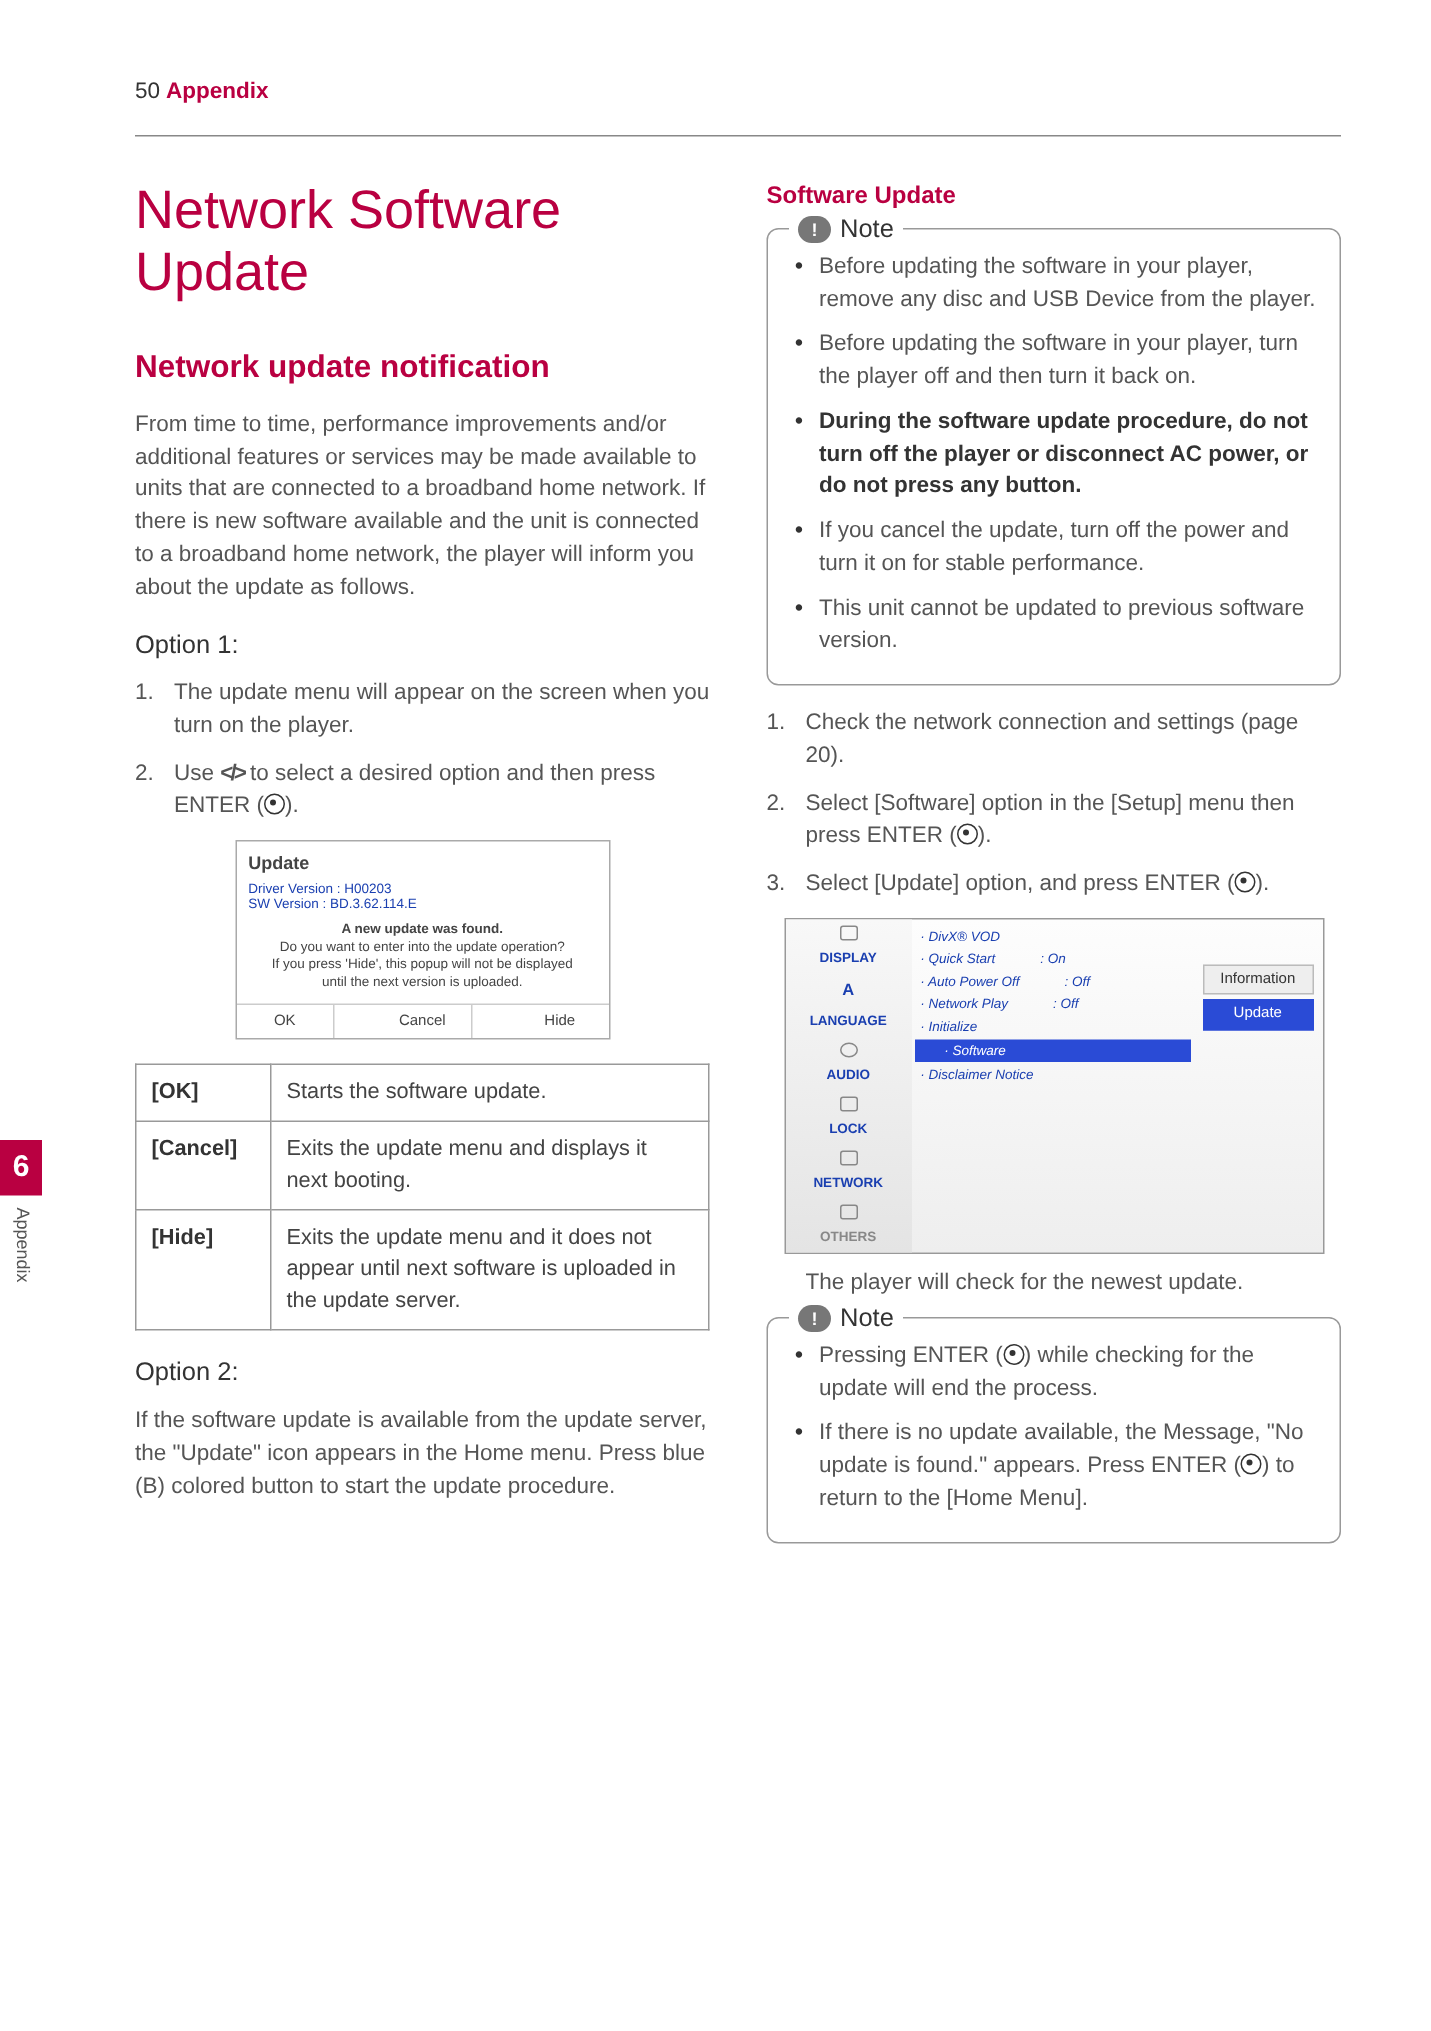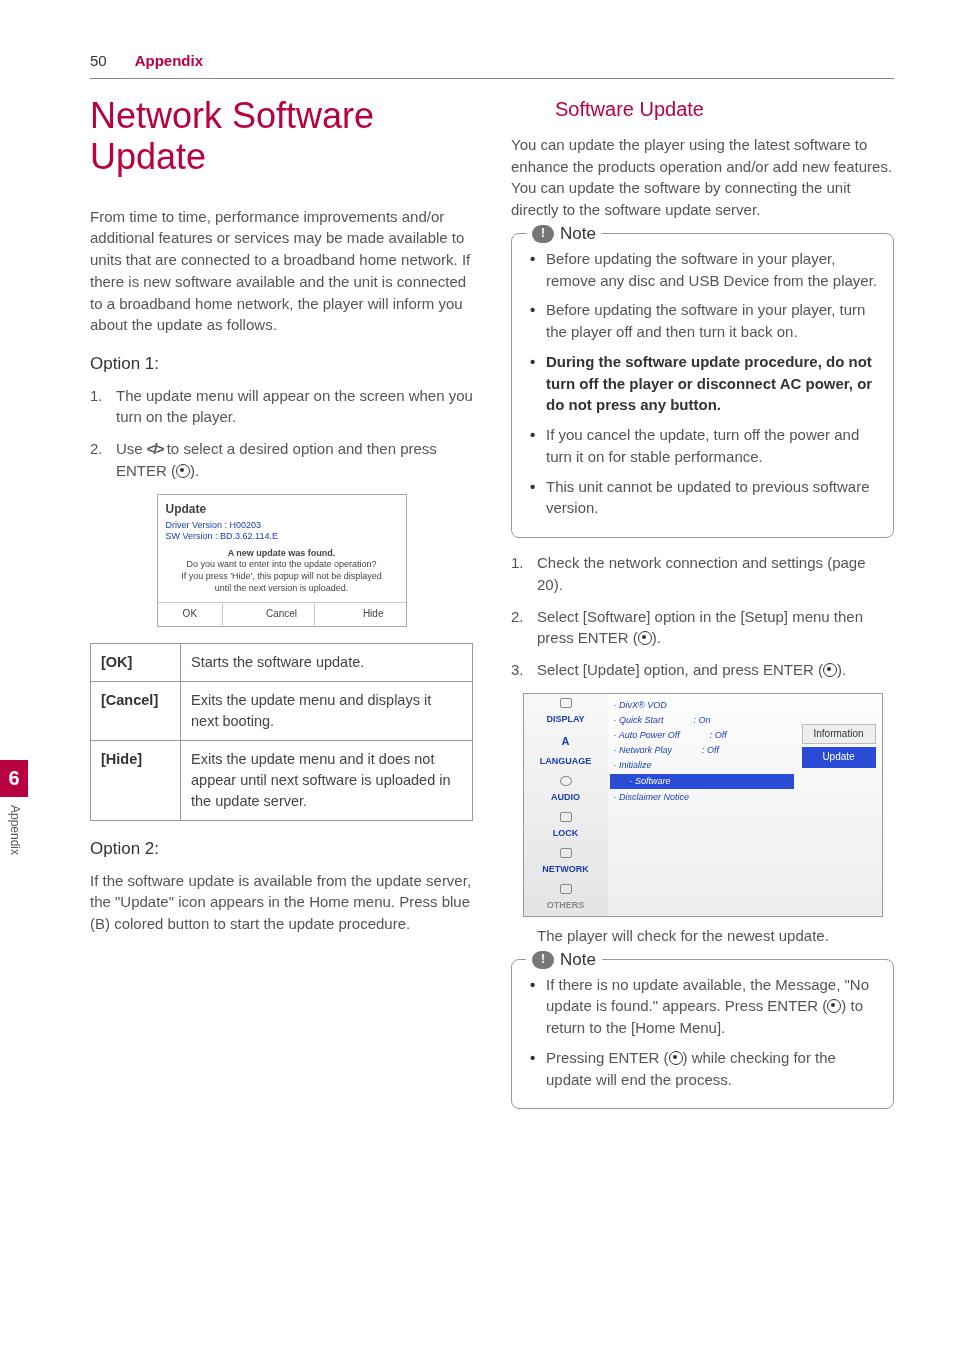--- a/index.html
+++ b/index.html
@@ -6,28 +6,28 @@
   body {
     font-family: "Helvetica Neue", Arial, sans-serif;
     color: #444;
     width: 954px;
     height: 1354px;
     position: relative;
     padding: 50px 60px 40px 90px;
     font-size: 15px;
     line-height: 1.45;
   }
-  .header-row { display:flex; align-items:baseline; gap:28px; border-bottom:1px solid #888; padding-bottom:6px; margin-bottom:16px;}
+  .header-row { display:flex; align-items:baseline; gap:4px; border-bottom:1px solid #888; padding-bottom:18px; margin-bottom:28px;}
   .page-num { font-size:15px; color:#333;}
   .crumb { color:#b90041; font-weight:600; font-size:15px;}
   .columns { display:flex; gap:38px; }
   .col { flex:1 1 0; min-width:0; }
   h1.main { color:#b90041; font-weight:400; font-size:36px; line-height:1.15; margin-bottom:28px;}
   h2.sub  { color:#b90041; font-weight:600; font-size:21px; margin-bottom:12px;}
-  h2.sub2 { color:#b90041; font-weight:400; font-size:20px; margin-bottom:10px;margin-left:44px;}
+  h2.sub2 { color:#b90041; font-weight:700; font-size:16px; margin-bottom:10px;}
   h3.opt  { color:#333; font-weight:400; font-size:17px; margin:16px 0 8px;}
   p { margin-bottom:12px; color:#555;}
   ol.steps { list-style:none; counter-reset:step; margin:0 0 12px 0;}
   ol.steps > li { counter-increment:step; position:relative; padding-left:26px; margin-bottom:10px; color:#555;}
   ol.steps > li::before { content:counter(step) "."; position:absolute; left:0; color:#555;}
   .arrow { font-weight:700; letter-spacing:-2px;}
   .enter-icon { display:inline-block; width:14px; height:14px; border:1.5px solid #333; border-radius:50%; position:relative; vertical-align:-2px;}
   .enter-icon::after{content:""; position:absolute; left:3px; top:3px; width:4px; height:4px; border-radius:50%; background:#333;}
   
   .dialog { width:250px; margin:8px auto 16px; border:1px solid #aaa; background:#fff; font-family:Arial,sans-serif;}
@@ -77,20 +77,21 @@
 
 <div class="header-row">
   <span class="page-num">50</span>
   <span class="crumb">Appendix</span>
 </div>
 
 <div class="columns">
 
   <div class="col">
     <h1 class="main">Network Software Update</h1>
+    <h2 class="sub">Network update notification</h2>
     <p>From time to time, performance improvements and/or additional features or services may be made available to units that are connected to a broadband home network. If there is new software available and the unit is connected to a broadband home network, the player will inform you about the update as follows.</p>
 
     <h3 class="opt">Option 1:</h3>
     <ol class="steps">
       <li>The update menu will appear on the screen when you turn on the player.</li>
       <li>
         <span>Use </span><span class="arrow">&lt;/&gt;</span><span> to select a desired option and then press ENTER (</span><span class="enter-icon"></span><span>).</span>
       </li>
     </ol>
 
@@ -127,21 +128,20 @@
           </tr>
     </tbody>
       </table>
 
     <h3 class="opt">Option 2:</h3>
     <p>If the software update is available from the update server, the "Update" icon appears in the Home menu. Press blue (B) colored button to start the update procedure.</p>
   </div>
 
   <div class="col">
     <h2 class="sub2">Software Update</h2>
-    <p>You can update the player using the latest software to enhance the products operation and/or add new features. You can update the software by connecting the unit directly to the software update server.</p>
 
     <div class="note-box">
       <div class="note-pill">
         <span class="note-badge">!</span>
         <span class="note-label">Note</span>
       </div>
       <ul>
         <li>Before updating the software in your player, remove any disc and USB Device from the player.</li>
         <li>Before updating the software in your player, turn the player off and then turn it back on.</li>
         <li class="bold">During the software update procedure, do not turn off the player or disconnect AC power, or do not press any button.</li>
@@ -220,18 +220,18 @@
     </div>
 
     <p class="after-setup">The player will check for the newest update.</p>
 
     <div class="note-box">
       <div class="note-pill">
         <span class="note-badge">!</span>
         <span class="note-label">Note</span>
       </div>
       <ul>
+        <li><span>Pressing ENTER (</span><span class="enter-icon"></span><span>) while checking for the update will end the process.</span></li>
         <li><span>If there is no update available, the Message, "No update is found." appears. Press ENTER (</span><span class="enter-icon"></span><span>) to return to the [Home Menu].</span></li>
-        <li><span>Pressing ENTER (</span><span class="enter-icon"></span><span>) while checking for the update will end the process.</span></li>
       </ul>
     </div>
   </div>
 </div>
 
 </body></html>

